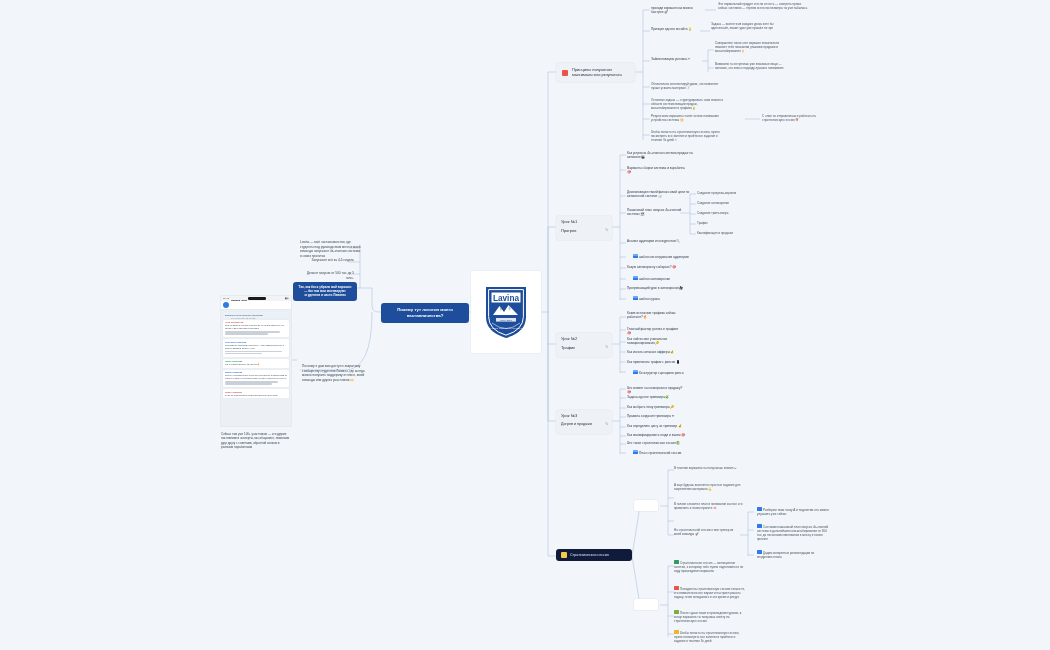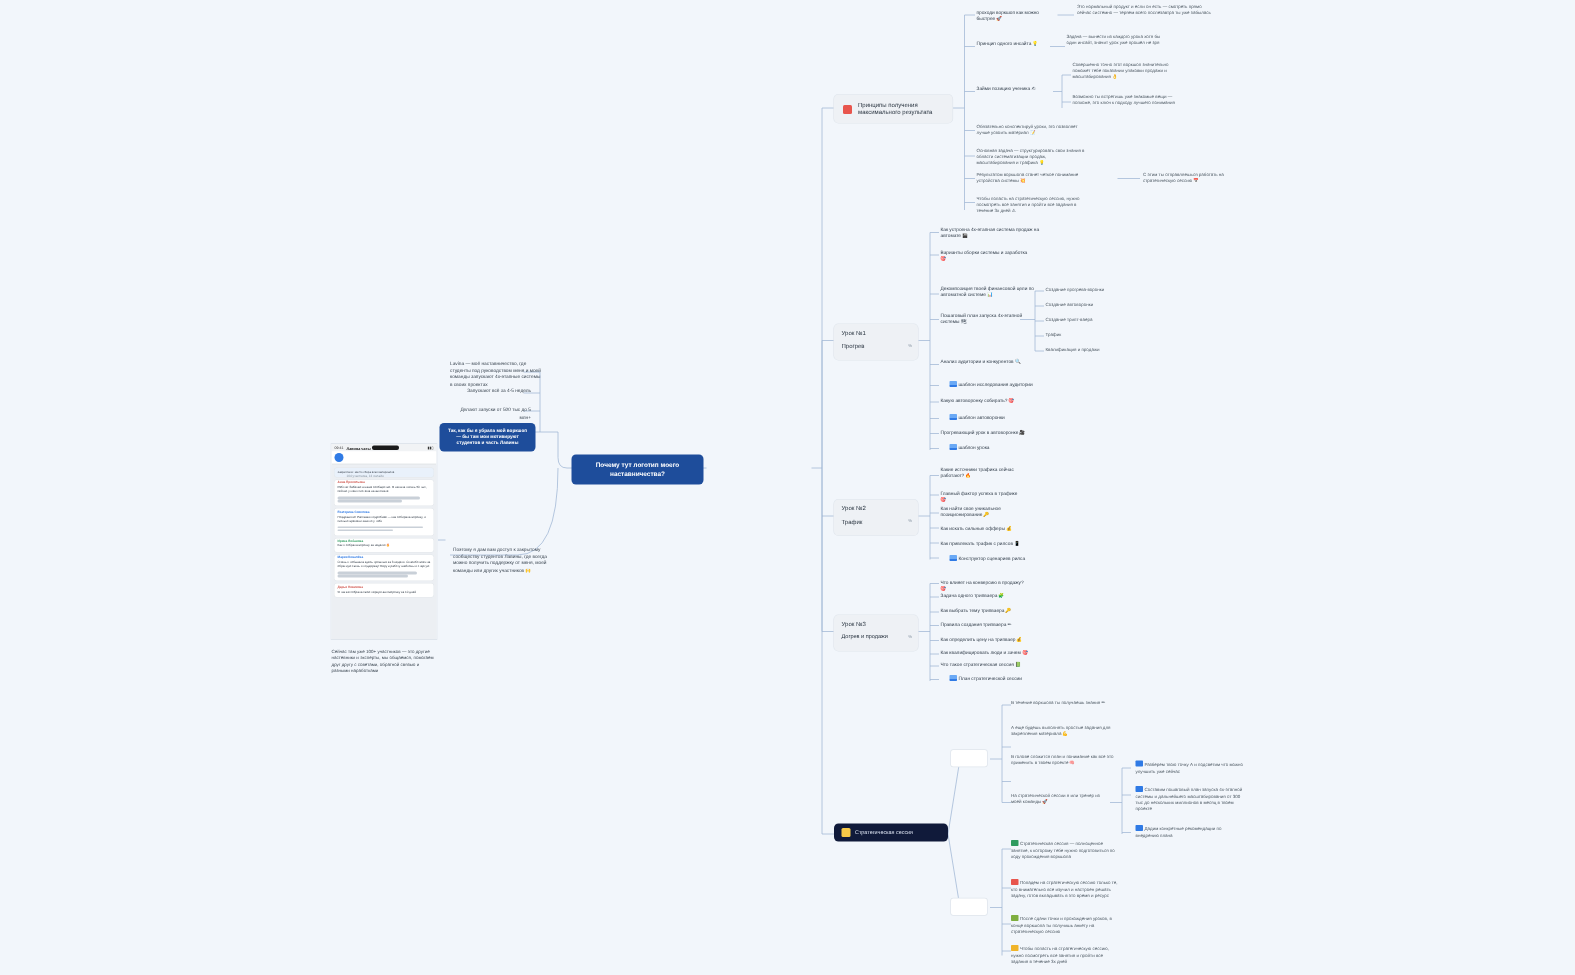--- a/index.html
+++ b/index.html
@@ -254,20 +254,35 @@
 
       <path d="M660 605 L668 605"></path>
       <path d="M668 566 L668 637"></path>
       <path d="M668 566 L674 566"></path>
       <path d="M668 592 L674 592"></path>
       <path d="M668 616 L674 616"></path>
       <path d="M668 634 L674 634"></path>
     </g>
   </svg>
 
+  <div class="logo-card">
+    <svg class="shield-wrap" viewBox="0 0 46 56">
+      <path d="M3 3 H43 V33 Q43 48 23 54 Q3 48 3 33 Z" fill="#1e4d9b"></path>
+      <path d="M5.6 5.6 H40.4 V32.6 Q40.4 45.8 23 51.2 Q5.6 45.8 5.6 32.6 Z" fill="none" stroke="#ffffff" stroke-width="1"></path>
+      <rect x="8.5" y="8.5" width="29" height="10" fill="#ffffff"></rect>
+      <text x="23" y="16.6" font-family="Liberation Sans, sans-serif" font-size="8.2" font-weight="bold" fill="#1e4d9b" text-anchor="middle">Lavina</text>
+      <path d="M10 31 L16.5 22 L21 28 L25.5 21 L35 31 Z" fill="#ffffff"></path>
+      <path d="M16.5 22 L19 25.5 L17.5 27 Z" fill="#1e4d9b" opacity="0.35"></path>
+      <path d="M25.5 21 L28 25 L26 26.5 Z" fill="#1e4d9b" opacity="0.35"></path>
+      <rect x="13" y="34" width="20" height="3.6" fill="#ffffff" opacity="0.85"></rect>
+      <text x="23" y="36.9" font-family="Liberation Sans, sans-serif" font-size="2.4" fill="#1e4d9b" text-anchor="middle">since 2021</text>
+      <path d="M9 39 Q23 50 37 39" fill="none" stroke="#ffffff" stroke-width="0.7" opacity="0.8"></path>
+      <text x="23" y="45" font-family="Liberation Sans, sans-serif" font-size="2.5" fill="#ffffff" text-anchor="middle" opacity="0.9">ЗАПУСК СИСТЕМЫ ПРОДАЖ</text>
+    </svg>
+  </div>
 
   <div class="topic blue" style="left:381px; top:303px; width:88px;">
     <span>Почему тут логотип моего наставничества?</span>
   </div>
 
   <div class="note" style="left:300px; top:240px; width:62px;">Lavina — моё наставничество, где студенты под руководством меня и моей команды запускают 4х-этапные системы в своих проектах</div>
   <div class="note" style="left:306px; top:258px; width:48px; text-align:right;">Запускают всё за 4-5 недель</div>
   <div class="note" style="left:300px; top:271px; width:54px; text-align:right;">Делают запуски от 500 тыс до 5 млн+</div>
   <div class="topic blue" style="left:293px; top:282px; width:64px; font-size:3.1px; text-align:center; padding:3px 4px;">Так, как бы я убрала мой воркшоп — бы там мои мотивируют студентов и часть Лавины</div>
   <div class="note" style="left:302px; top:364px; width:70px;">Поэтому я дам вам доступ к закрытому сообществу студентов Лавины, где всегда можно получить поддержку от меня, моей команды или других участников 🙌</div>

